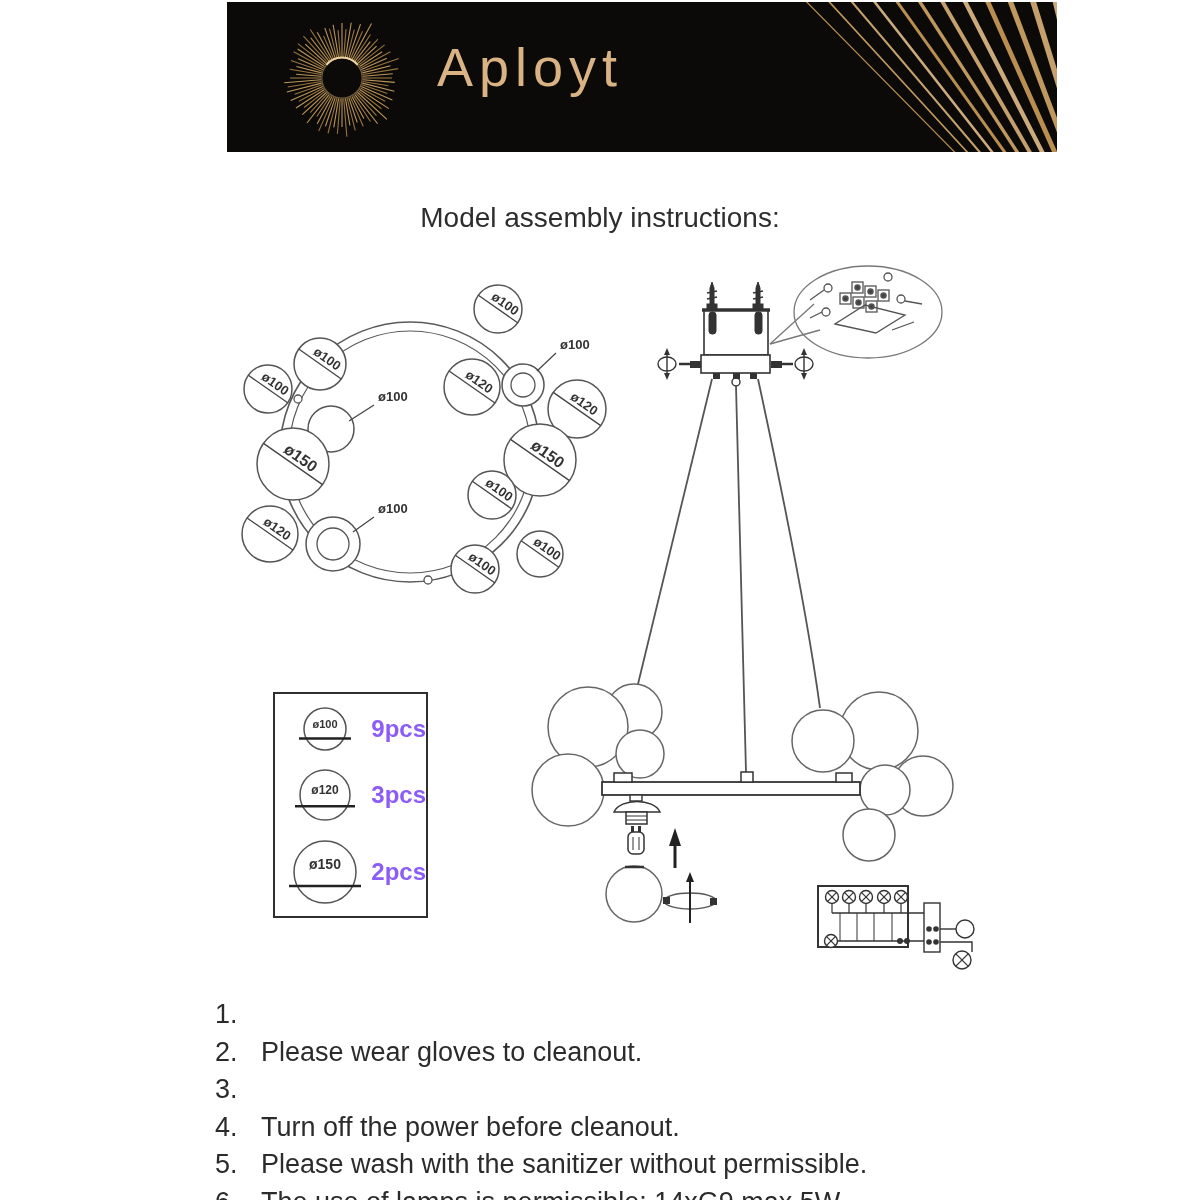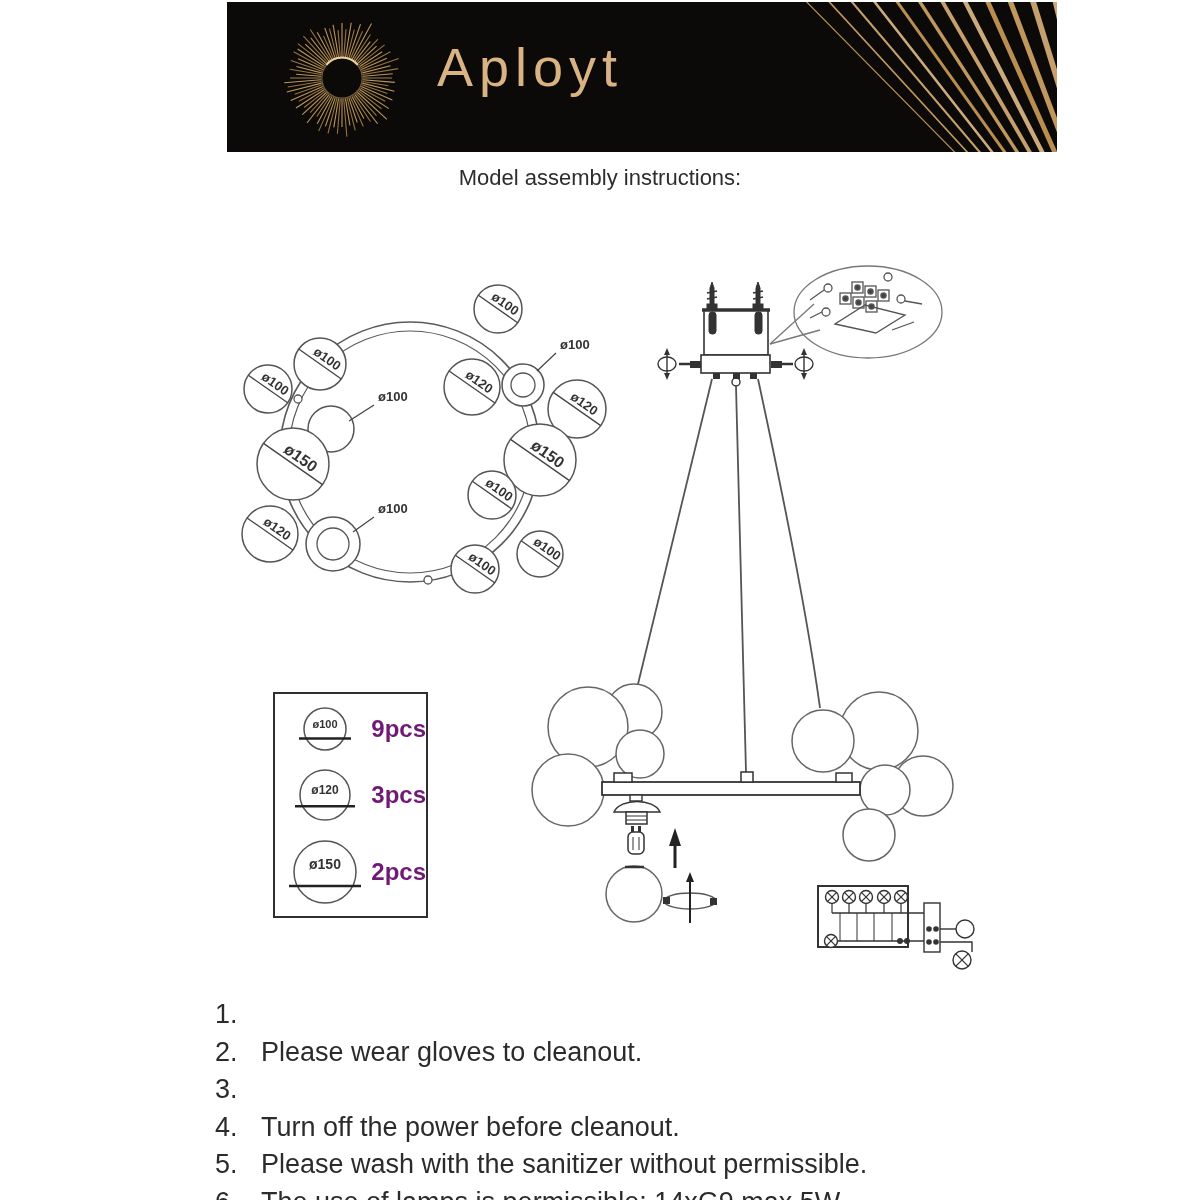--- a/index.html
+++ b/index.html
@@ -4,29 +4,29 @@
 <style>
   html,body{margin:0;padding:0;background:#ffffff;}
   .page{position:relative;width:1200px;height:1200px;background:#ffffff;
         font-family:"Liberation Sans",sans-serif;overflow:hidden;}
   .banner{position:absolute;left:185px;top:2px;width:830px;height:150px;
           background:#0b0a08;overflow:hidden;margin-left:42px;}
   .banner svg{position:absolute;left:0;top:0;}
   .brand{position:absolute;left:210px;top:34px;font-size:54px;letter-spacing:6px;
          color:#d9b384;font-weight:400;}
   .title-block{position:absolute;top:161px;left:0;width:100%;text-align:center;color:#2d2d2d;}
-  .title-line{font-size:22px;line-height:33px;}
+  .title-line{font-size:28px;line-height:33px;margin-top:40px;}
   .diagram{position:absolute;}
   #top-view{left:225px;top:272px;}
   #side-view{left:530px;top:260px;}
   .legend-box{position:absolute;left:273px;top:692px;width:155px;height:226px;
               border:2px solid #2f2f2f;display:flex;flex-direction:column;
               justify-content:space-evenly;box-sizing:border-box;background:#fff;}
   .legend-row{display:flex;align-items:center;}
-  .legend-count{font-size:24px;font-weight:700;color:#701a75;}
+  .legend-count{font-size:24px;font-weight:700;color:#8b5cf6;}
   .instructions{position:absolute;left:215px;top:996px;margin:0;padding:0;
                 list-style:none;color:#2b2b2b;}
   .instructions li{display:flex;font-size:27px;line-height:37.5px;white-space:nowrap;}
   .instructions .num{width:46px;flex:0 0 46px;}
   svg text{font-family:"Liberation Sans",sans-serif;}
 </style>
 </head>
 <body>
 
 <div class="page">

